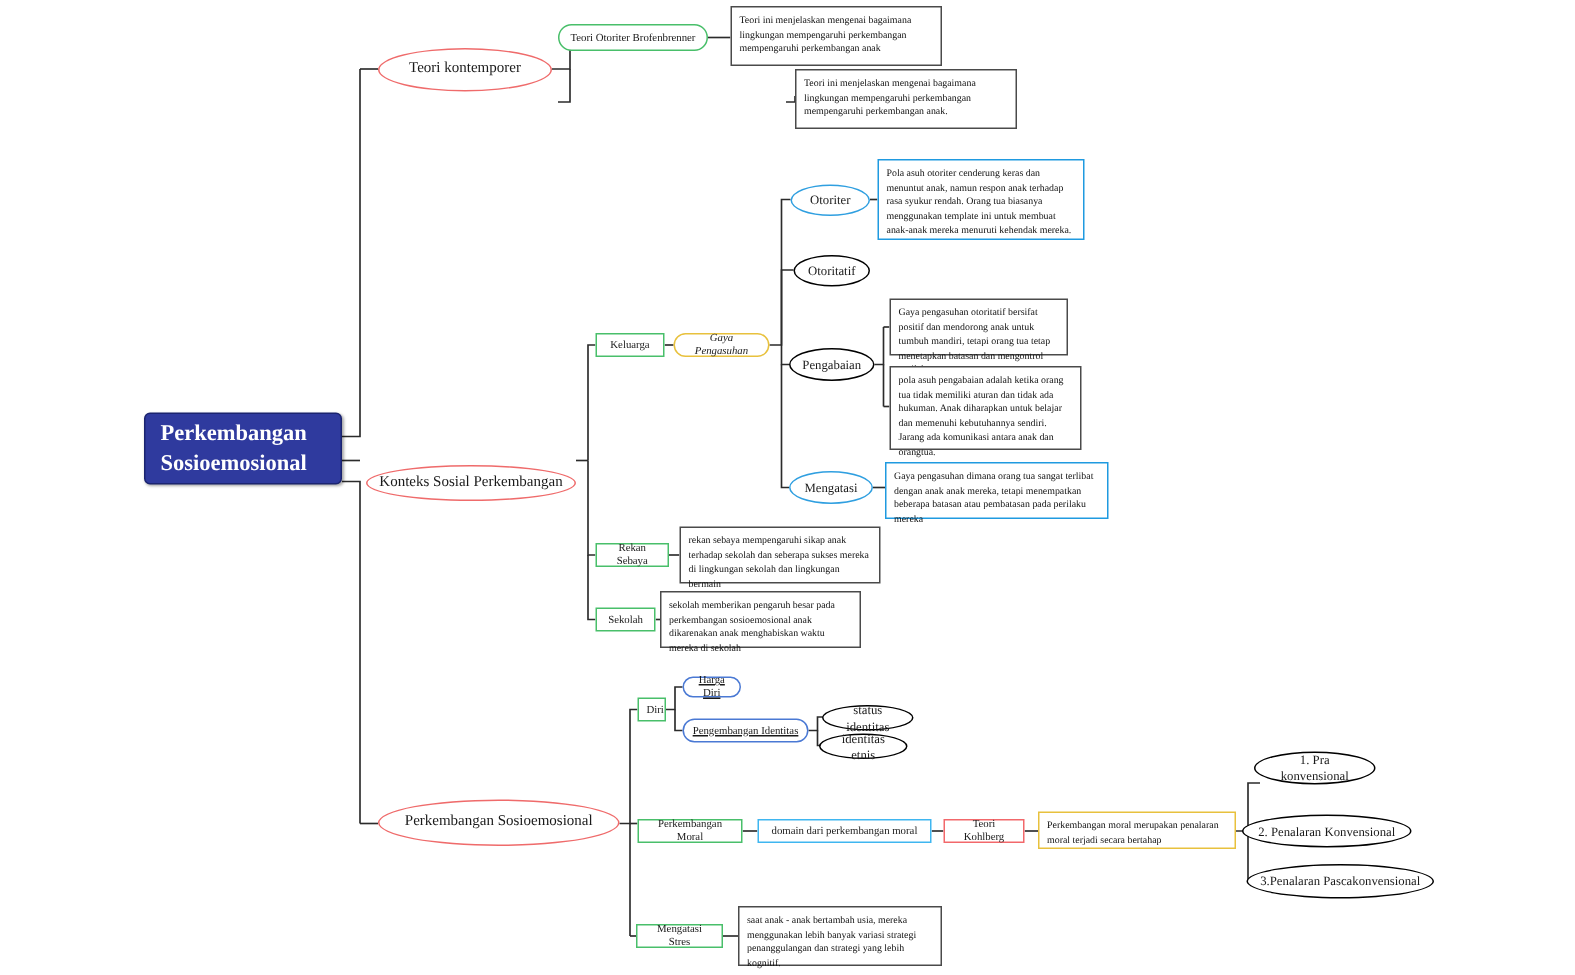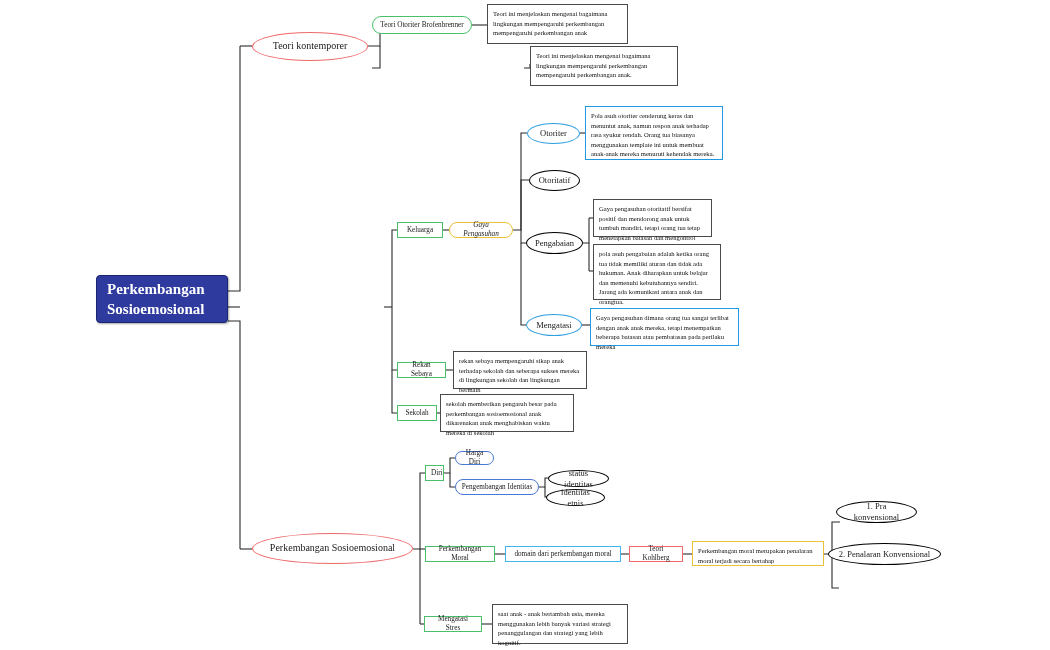--- a/index.html
+++ b/index.html
@@ -13,21 +13,21 @@
   .root{background:#2f3a9e;border:1px solid #1b2470;border-radius:4px;color:#ffffff;
         font-size:15px;font-weight:bold;line-height:1.35;padding:6px 10px;
         box-shadow:1px 1px 2px rgba(0,0,0,.35);text-align:left;justify-content:flex-start;}
   
   .ell{border-radius:50%;border:1px solid #000;font-size:8.5px;padding:2px 6px;}
   .ell.blue{border-color:#2f9fe0;}
   .ell.redbig{border-color:#ef6b6b;font-size:10px;}
   
   .rect{border:1.4px solid #000;font-size:7.2px;padding:3px 5px;}
   .rect.green{border-color:#49bf6a;}
-  .rect.blue{border-color:#4a79d4;}
+  .rect.blue{border-color:#4a79d4;text-decoration:underline;}
   .rect.lblue{border-color:#3fb6f0;}
   .rect.red{border-color:#f2686b;}
   .rect.yellow{border-color:#e8c13d;font-style:italic;}
   .round{border-radius:10px;}
   .round-lg{border-radius:14px;}
   .text{font-size:6.6px;line-height:1.45;text-align:left;justify-content:flex-start;
         align-items:flex-start;padding:4px 5px;border:1.2px solid #3a3a3a;color:#111;}
   .text.dkblue{border-color:#1f9ae0;border-width:1.4px;}
   .text.yellow{border-color:#e8c13d;border-width:1.4px;}
   .text.gray{border-color:#4a4a4a;}
@@ -114,20 +114,23 @@
 
   <div class="node text gray left" style="left:487px;top:4px;width:141px;height:40px;">
     <span class="lbl">Teori ini menjelaskan mengenai bagaimana lingkungan mempengaruhi perkembangan mempengaruhi perkembangan anak</span>
   </div>
 
 
   <div class="node text gray left" style="left:530px;top:46px;width:148px;height:40px;">
     <span class="lbl">Teori ini menjelaskan mengenai bagaimana lingkungan mempengaruhi perkembangan mempengaruhi perkembangan anak.</span>
   </div>
 
+  <div class="node ell redbig" style="left:244px;top:310px;width:140px;height:24px;">
+    <span class="lbl">Konteks Sosial Perkembangan</span>
+  </div>
 
   <div class="node rect green" style="left:397px;top:222px;width:46px;height:16px;">
     <span class="lbl">Keluarga</span>
   </div>
 
   <div class="node rect yellow round-lg" style="left:449px;top:222px;width:64px;height:16px;">
     <span class="lbl">Gaya Pengasuhan</span>
   </div>
 
   <div class="node ell blue" style="left:527px;top:123px;width:53px;height:21px;">
@@ -210,20 +213,23 @@
   <div class="node text yellow left" style="left:692px;top:541px;width:132px;height:25px;">
     <span class="lbl">Perkembangan moral merupakan penalaran moral terjadi secara bertahap</span>
   </div>
 
   <div class="node ell" style="left:836px;top:501px;width:81px;height:22px;">
     <span class="lbl">1. Pra konvensional</span>
   </div>
   <div class="node ell" style="left:828px;top:543px;width:113px;height:22px;">
     <span class="lbl">2. Penalaran Konvensional</span>
   </div>
+  <div class="node ell" style="left:831px;top:576px;width:125px;height:23px;">
+    <span class="lbl">3.Penalaran Pascakonvensional</span>
+  </div>
 
   <div class="node rect green" style="left:424px;top:616px;width:58px;height:16px;">
     <span class="lbl">Mengatasi Stres</span>
   </div>
   <div class="node text gray left" style="left:492px;top:604px;width:136px;height:40px;">
     <span class="lbl">saat anak - anak bertambah usia, mereka menggunakan lebih banyak variasi strategi penanggulangan dan strategi yang lebih kognitif.</span>
   </div>
 
 </div>
 

